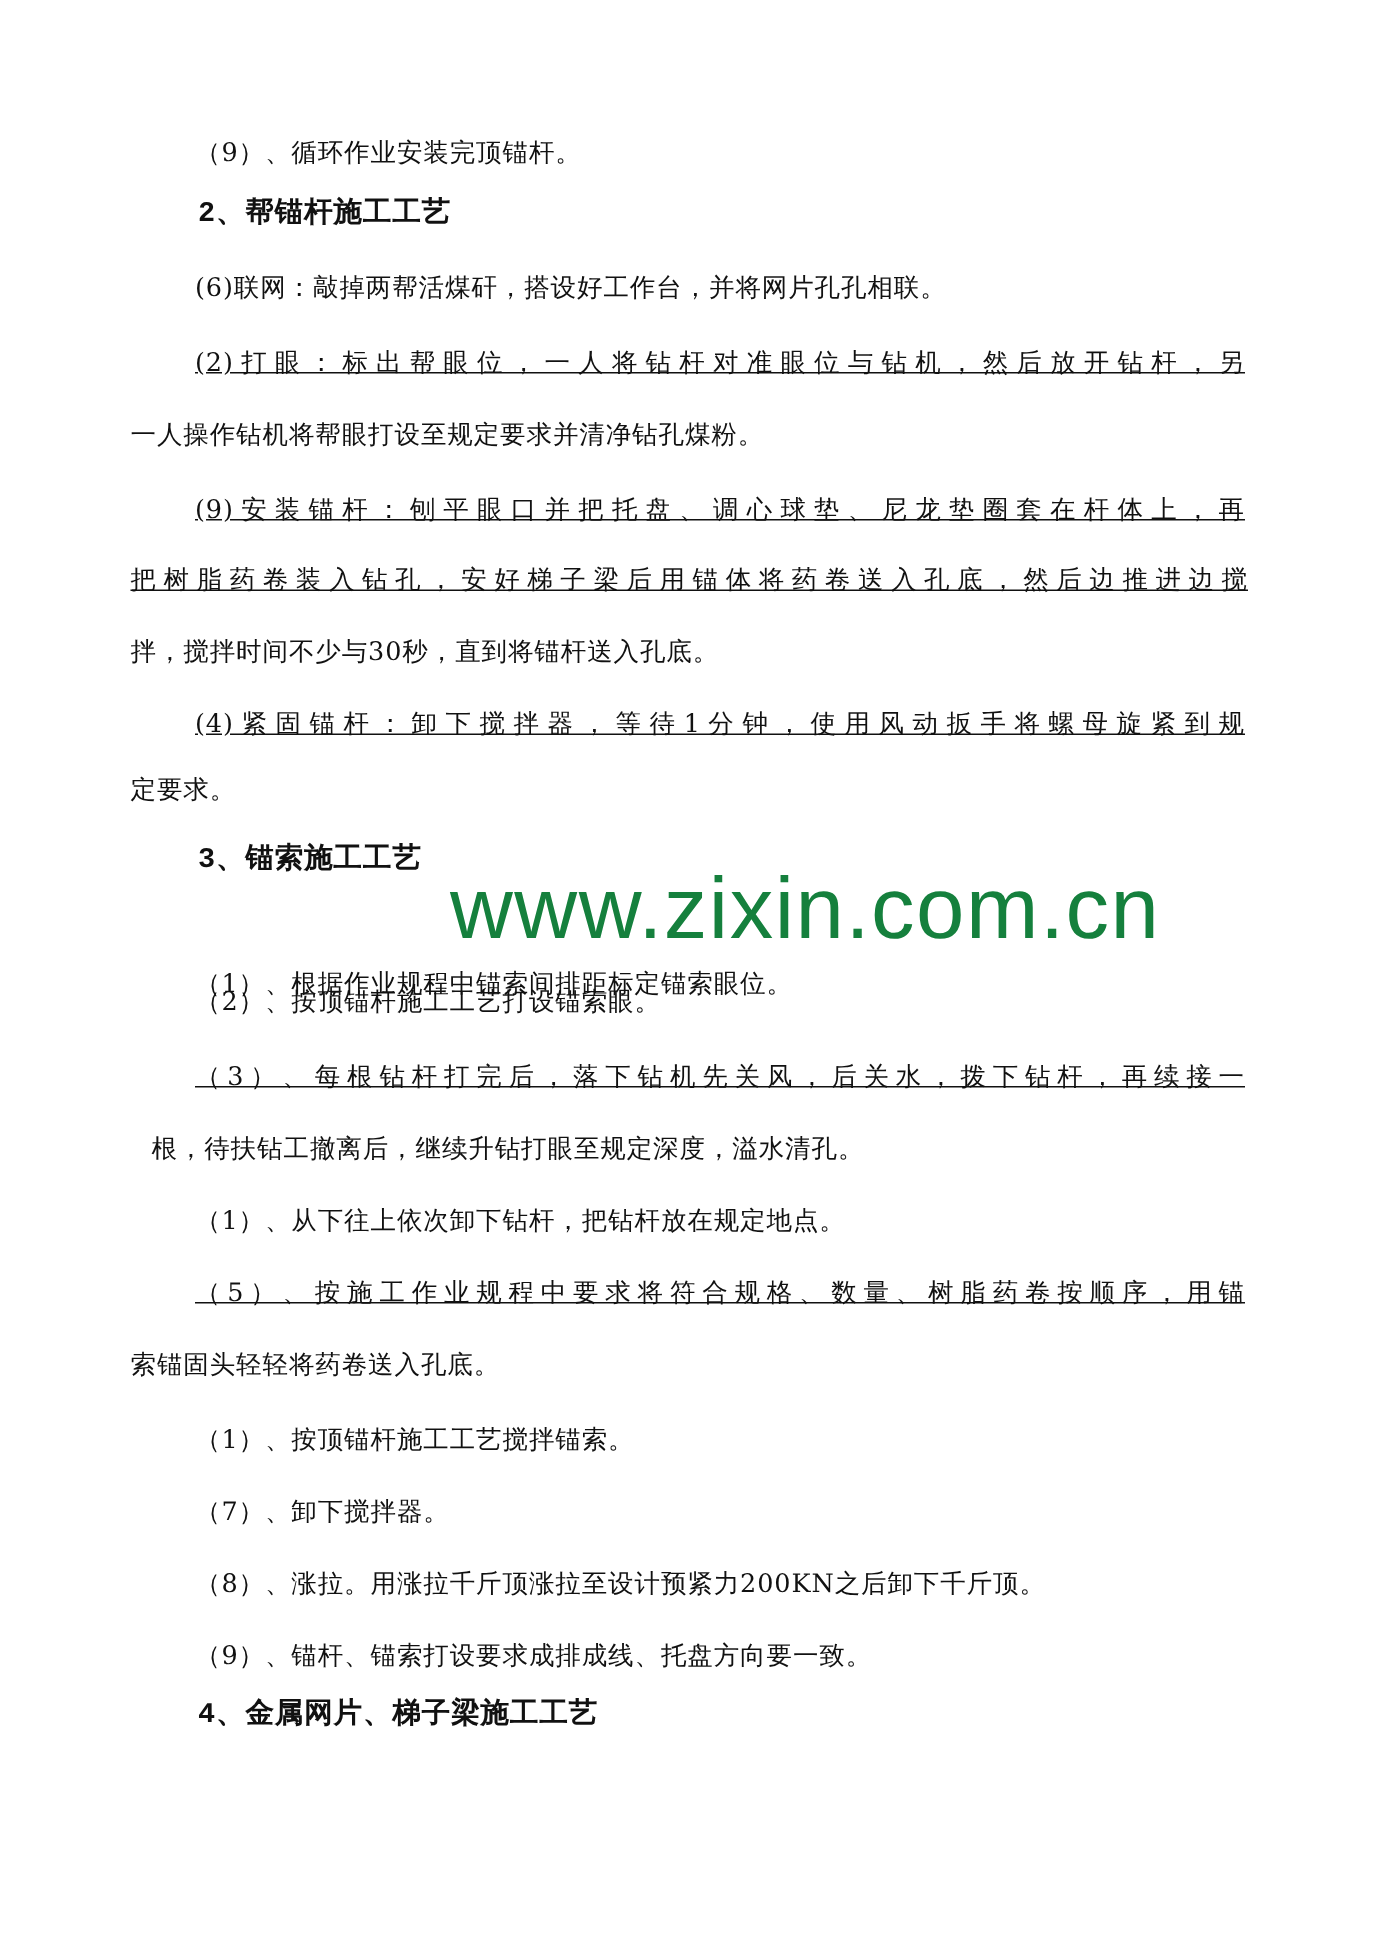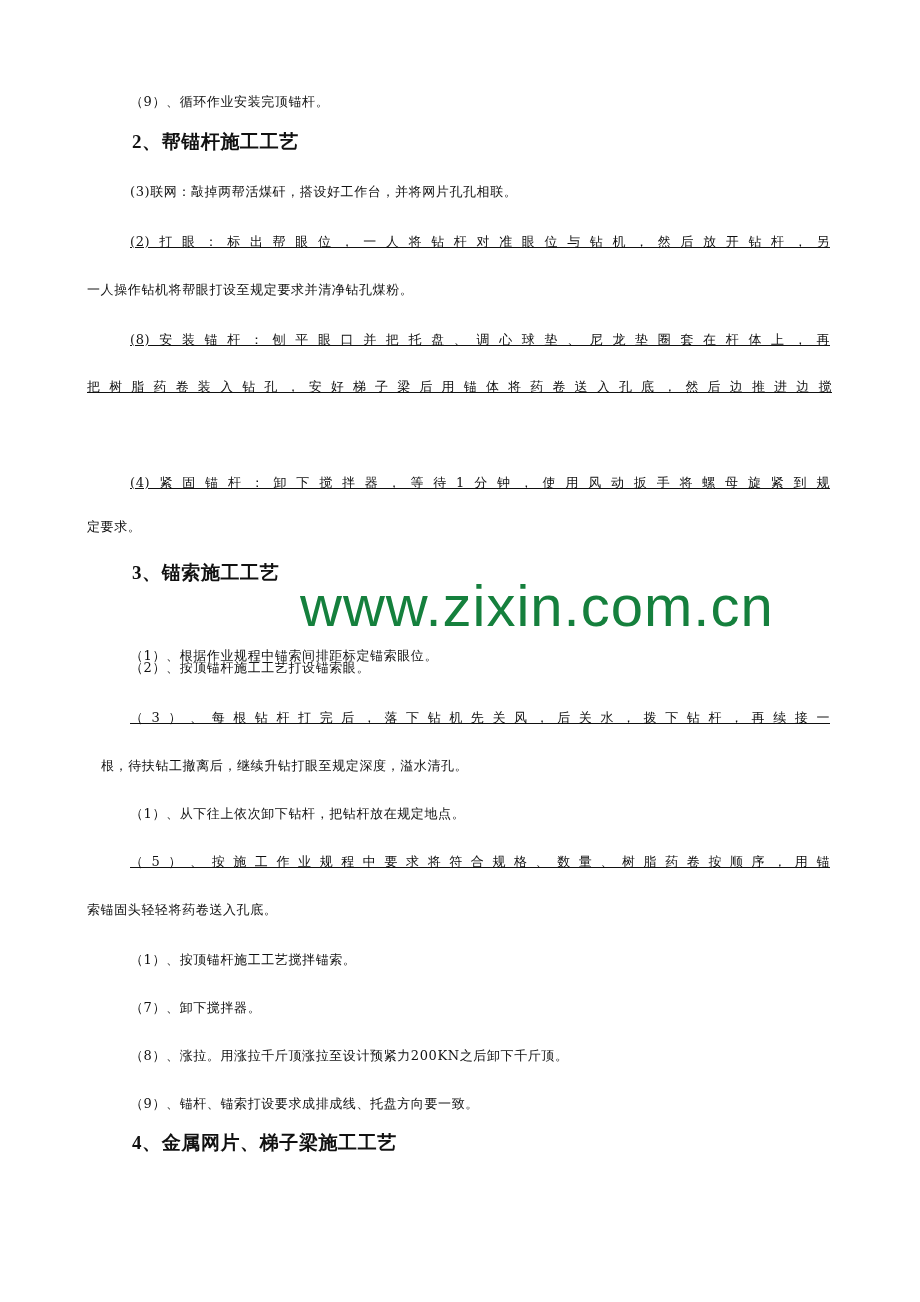--- a/index.html
+++ b/index.html
@@ -1,37 +1,38 @@
 <!DOCTYPE html>
 <html><head>
 <meta charset="utf-8">
 <style>
   html, body { margin: 0; padding: 0; background: #ffffff; }
   body { width: 920px; height: 1302px; position: relative; overflow: hidden;
          font-family: "DejaVu Serif", "Liberation Serif", serif; color: #111; }
-  .line { position: absolute; white-space: nowrap; font-size: 13px; line-height: 24px; letter-spacing: 0.6px; }
-  .h { font-family: Liberation Serif, serif; font-weight: bold; font-size: 19px; }
+  .line { position: absolute; white-space: nowrap; font-size: 17px; line-height: 24px; letter-spacing: 0.6px; }
+  .h { font-family: Liberation Mono, monospace; font-weight: bold; font-size: 19px; }
   .justify { width: 745px; text-align-last: justify; text-align: justify; text-decoration: underline; }
   .watermark { position: absolute; left: 300px; top: 572px; font-family: "Liberation Sans", sans-serif;
                font-size: 58px; color: #15803d; letter-spacing: 1px; z-index: 0; white-space: nowrap; }
   .page { position: absolute; inset: 0; z-index: 1; }
 </style>
 </head>
 <body>
 
 <div class="watermark">www.zixin.com.cn</div>
 
 <div class="page">
   <div class="line" style="left:130px;top:90px">（9）、循环作业安装完顶锚杆。</div>
   <div class="line h" style="left:132px;top:130px">2、帮锚杆施工工艺</div>
-  <div class="line" style="left:130px;top:180px">(3)联网：敲掉两帮活煤矸，搭设好工作台，并将网片孔孔相联。</div>
+  <div class="line" style="left:130px;top:180px">(6)联网：敲掉两帮活煤矸，搭设好工作台，并将网片孔孔相联。</div>
   <div class="line justify" style="left:130px;top:230px;width:700px">(2)打眼：标出帮眼位，一人将钻杆对准眼位与钻机，然后放开钻杆，另</div>
   <div class="line" style="left:87px;top:278px">一人操作钻机将帮眼打设至规定要求并清净钻孔煤粉。</div>
-  <div class="line justify" style="left:130px;top:328px;width:700px">(8)安装锚杆：刨平眼口并把托盘、调心球垫、尼龙垫圈套在杆体上，再</div>
+  <div class="line justify" style="left:130px;top:328px;width:700px">(9)安装锚杆：刨平眼口并把托盘、调心球垫、尼龙垫圈套在杆体上，再</div>
   <div class="line justify" style="left:87px;top:375px;width:745px">把树脂药卷装入钻孔，安好梯子梁后用锚体将药卷送入孔底，然后边推进边搅</div>
+  <div class="line" style="left:87px;top:423px">拌，搅拌时间不少与30秒，直到将锚杆送入孔底。</div>
   <div class="line justify" style="left:130px;top:471px;width:700px">(4)紧固锚杆：卸下搅拌器，等待1分钟，使用风动扳手将螺母旋紧到规</div>
   <div class="line" style="left:87px;top:515px">定要求。</div>
   <div class="line h" style="left:132px;top:561px">3、锚索施工工艺</div>
   <div class="line" style="left:130px;top:644px">（1）、根据作业规程中锚索间排距标定锚索眼位。</div>
   <div class="line" style="left:130px;top:656px">（2）、按顶锚杆施工工艺打设锚索眼。</div>
   <div class="line justify" style="left:130px;top:706px;width:700px">（3）、每根钻杆打完后，落下钻机先关风，后关水，拨下钻杆，再续接一</div>
   <div class="line" style="left:101px;top:754px">根，待扶钻工撤离后，继续升钻打眼至规定深度，溢水清孔。</div>
   <div class="line" style="left:130px;top:802px">（1）、从下往上依次卸下钻杆，把钻杆放在规定地点。</div>
   <div class="line justify" style="left:130px;top:850px;width:700px">（5）、按施工作业规程中要求将符合规格、数量、树脂药卷按顺序，用锚</div>
   <div class="line" style="left:87px;top:898px">索锚固头轻轻将药卷送入孔底。</div>

